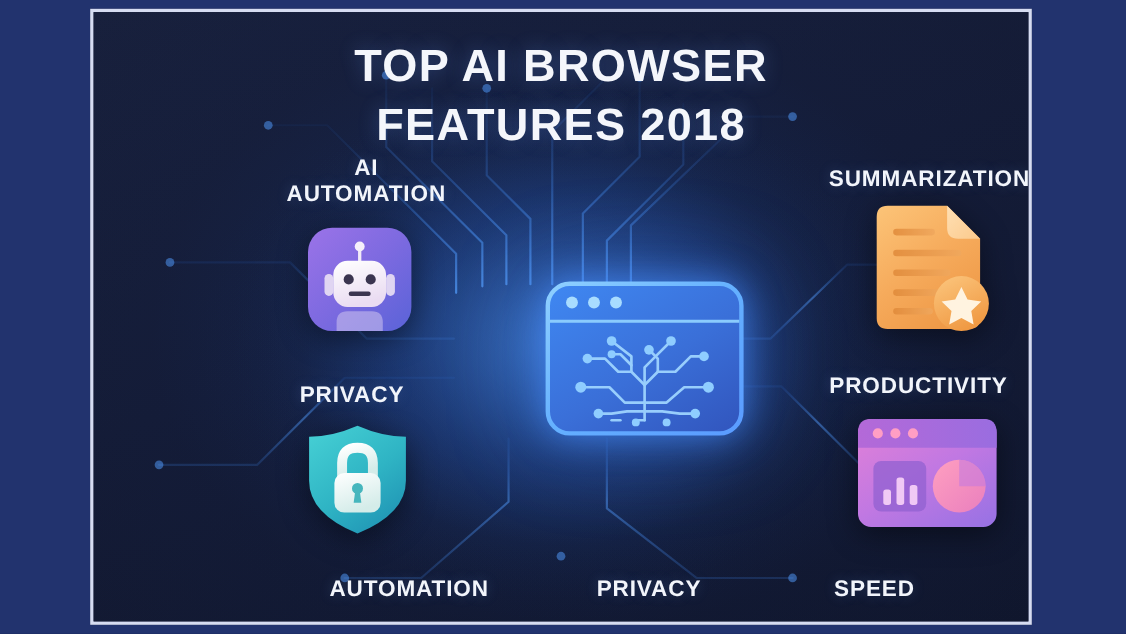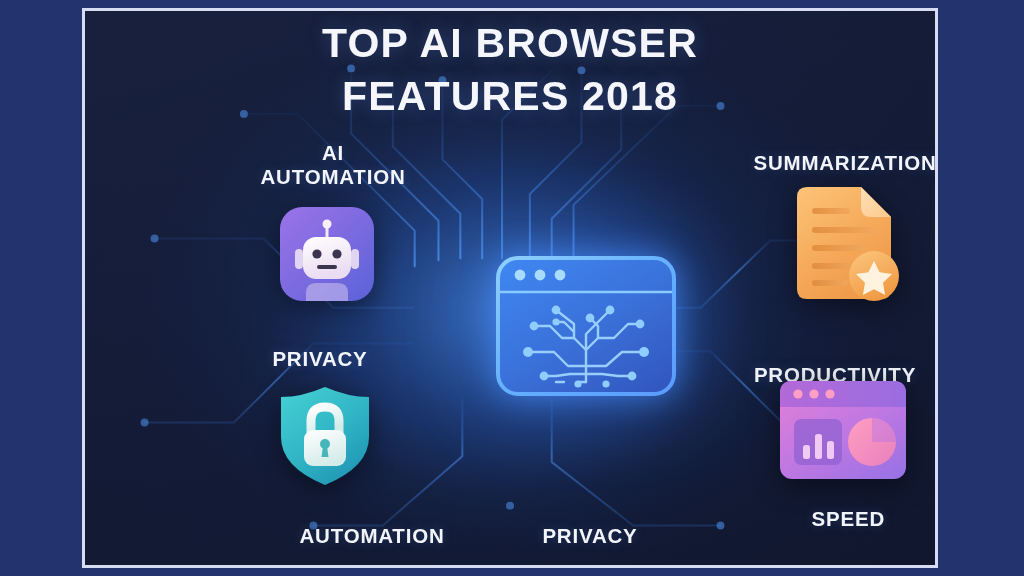--- a/index.html
+++ b/index.html
@@ -30,21 +30,21 @@
       radial-gradient(ellipse 330px 250px at 50% 55%, rgba(38,96,190,0.55) 0%, rgba(30,70,150,0.28) 42%, rgba(22,40,95,0.06) 72%, rgba(0,0,0,0) 100%),
       radial-gradient(ellipse 620px 460px at 50% 52%, rgba(26,60,130,0.40) 0%, rgba(20,38,85,0.10) 60%, rgba(0,0,0,0) 100%),
       linear-gradient(160deg, #18203c 0%, #141b35 45%, #10162c 100%);
     overflow: hidden;
   }
   .circuit-svg { position: absolute; inset: 0; width: 100%; height: 100%; }
 
   
   #title {
     position: absolute;
-    left: 0; right: 0; top: 6px;
+    left: 0; right: 0; top: 23px;
     text-align: center;
     color: #f4f6fb;
     font-size: 41px;
     font-weight: bold;
     letter-spacing: 1.2px;
     line-height: 1.30;
     text-shadow: 0 0 18px rgba(110,160,255,0.30);
   }
   #title .l { display: block; }
 
@@ -59,24 +59,24 @@
     text-align: center;
     white-space: nowrap;
     text-shadow: 0 0 12px rgba(120,170,255,0.22);
   }
   .label.two-line { white-space: normal; }
   .label .l { display: block; }
 
   #lbl-ai        { left: 128px; top: 130px; width: 240px; }
   #lbl-sum       { left: 590px; top: 140px; width: 340px; }
   #lbl-priv      { left: 135px; top: 336px; width: 200px; }
-  #lbl-prod      { left: 580px; top: 352px; width: 340px; }
+  #lbl-prod      { left: 580px; top: 328px; width: 340px; }
   #lbl-auto      { left: 127px; top: 513px; width: 320px; }
   #lbl-priv2     { left: 400px; top: 513px; width: 210px; }
-  #lbl-speed     { left: 620px; top: 496px; width: 180px; text-align: right; }
+  #lbl-speed     { left: 620px; top: 513px; width: 180px; }
 
   
   .icon-wrap { position: absolute; }
   #icon-robot     { left: 195px; top: 196px; width: 94px;  height: 94px; }
   #icon-doc       { left: 700px; top: 172px; width: 118px; height: 124px; }
   #icon-shield    { left: 193px; top: 374px; width: 94px;  height: 102px; }
   #icon-dash      { left: 693px; top: 368px; width: 130px; height: 102px; }
   #icon-browser   { left: 409px; top: 243px; width: 184px; height: 144px; }
 
   .icon-wrap svg { display: block; width: 100%; height: 100%; overflow: visible; }

